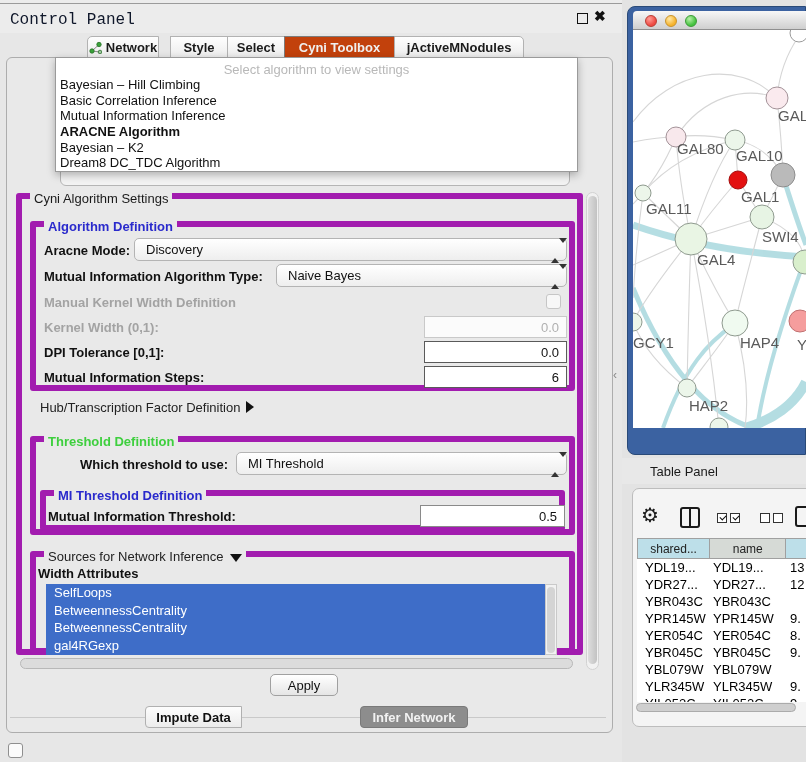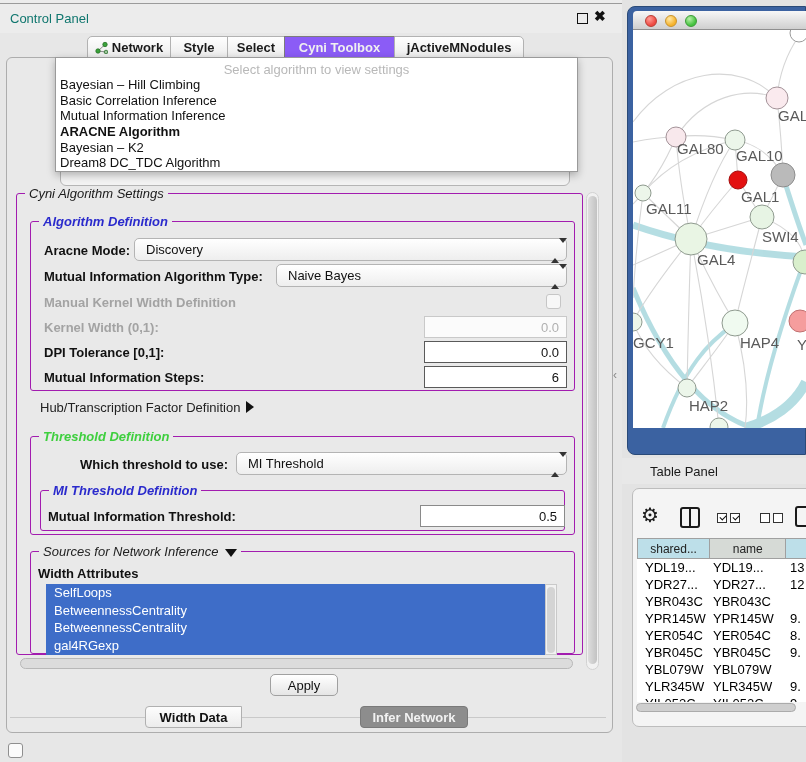--- a/index.html
+++ b/index.html
@@ -6,44 +6,44 @@
   html,body { background:#e7e7e7; }
   #root {
     position:relative; width:806px; height:762px; overflow:hidden;
     background:#e7e7e7; font-family:"Liberation Sans", sans-serif; color:#1a1a1a;
   }
   .abs { position:absolute; }
 
   
   .cp-titlebar { left:0; top:0; width:622px; height:33px; background:#ececec; }
   .top-hairline { left:0; top:3px; width:622px; height:1px; background:#9b9b9b; }
-  .cp-title { left:10px; top:11px; font-size:13px; color:#0f766e; }
+  .cp-title { left:10px; top:11px; font-size:16px; color:#0f172a;font-family:Liberation Mono, monospace; }
   .float-icon { left:577px; top:13px; width:11px; height:11px; border:1.5px solid #111; background:transparent; }
   .close-icon { left:594px; top:8px; font-size:14px; font-weight:bold; color:#111; }
 
   .tab { top:36px; height:22px; border:1px solid #b2b2b2;
     background:linear-gradient(#fefefe,#ececec); display:flex; align-items:center;
     justify-content:center; font-size:13px; font-weight:600; color:#1a1a1a; gap:4px; }
-  .tab.active { background:#8b5cf6; border-color:#7c7c7c; color:#f0f0f0;justify-content:center; }
+  .tab.active { background:#c2410c; border-color:#7c7c7c; color:#f0f0f0;justify-content:center; }
 
   .cp-body { left:6px; top:57px; width:607px; height:676px; background:#e9e9e9;
     border:1px solid #adadad; border-radius:6px; }
 
   
   .popup { left:55px; top:57px; width:523px; height:115px; background:#ffffff;
     border:1px solid #9a9a9a; box-shadow:0 3px 8px rgba(0,0,0,.28); z-index:20; }
   .popup-placeholder { width:100%; text-align:center; padding-top:4px;
     font-size:13px; color:#b8b8b8; }
   .popup-item { padding-left:4px; height:15.7px; line-height:15.7px; font-size:13px; color:#111; }
   .popup-item.selected { font-weight:bold; }
   .peek-combo { left:60px; top:162px; width:510px; height:24px; background:#f3f3f3;
     border:1px solid #b5b5b5; border-radius:6px; z-index:1; }
 
   
-  .group { position:absolute; border:1px solid #a21caf; border-radius:3px;font-style:italic; }
+  .group { position:absolute; border:6px solid #a21caf; border-radius:3px; }
   .group-lbl { position:absolute; top:-8px; left:8px; background:#e9e9e9;
     padding:0 4px; font-size:13px; white-space:nowrap; }
   .group-lbl.blue { color:#2a2acc; font-weight:bold; }
   .group-lbl.green { color:#3ecf3e; font-weight:bold; }
 
   .lbl { position:absolute; font-size:13px; font-weight:bold; color:#111; white-space:nowrap; }
   .lbl.dis { color:#a3a3a3; }
   .lbl.plain { font-weight:normal; color:#222; }
 
   .combo { position:absolute; height:23px; background:linear-gradient(#ffffff,#eeeeee);
@@ -128,21 +128,21 @@
 <body>
 
 <div id="root">
 
   <div class="abs cp-titlebar"></div>
   <div class="abs top-hairline"></div>
   <div class="abs cp-title">Control Panel</div>
   <div class="abs float-icon"></div>
   <div class="abs close-icon">✖</div>
 
-  <div class="abs tab" style="left:87px;width:84px;border-radius:5px 0 0 0;">
+  <div class="abs tab" style="left:87px;width:72px;border-radius:5px 0 0 0;">
     <svg width="13" height="13" viewBox="0 0 13 13">
       <line x1="3" y1="10" x2="10" y2="3.5" stroke="#8a8a8a" stroke-width="1"></line>
       <line x1="3" y1="10" x2="11" y2="11" stroke="#8a8a8a" stroke-width="1"></line>
       <circle cx="3" cy="10" r="2.2" fill="#3aa33a" stroke="#287028" stroke-width="0.8"></circle>
       <circle cx="10" cy="3.5" r="2.2" fill="#3aa33a" stroke="#287028" stroke-width="0.8"></circle>
       <circle cx="11" cy="11" r="1.8" fill="#9dc79d" stroke="#287028" stroke-width="0.8"></circle>
     </svg>
     <span>Network</span>
   </div>
   <div class="abs tab" style="left:170px;width:58px;">
@@ -233,21 +233,21 @@
     </div>
 
   <div class="abs hscroll-thumb"></div>
   <div class="abs vscroll-track">
     <div class="vscroll-thumb"></div>
   </div>
 
   <div class="abs apply-btn">Apply</div>
   <div class="abs bottom-line"></div>
   <div class="abs btab" style="left:145px;width:97px;border-radius:4px 0 0 4px;">
-    <span>Width Data</span>
+    <span>Impute Data</span>
   </div>
   <div class="abs btab active" style="left:360px;width:108px;">
     <span>Infer Network</span>
   </div>
 
   <div class="abs right-col"></div>
 
   <div class="abs net-frame"></div>
   <div class="abs net-titlebar"></div>
   <div class="abs light" style="left:645px;top:15px;background:radial-gradient(circle at 35% 30%, #ff9d96, #ee4b43 65%);border:1px solid #b93c32;"></div>

